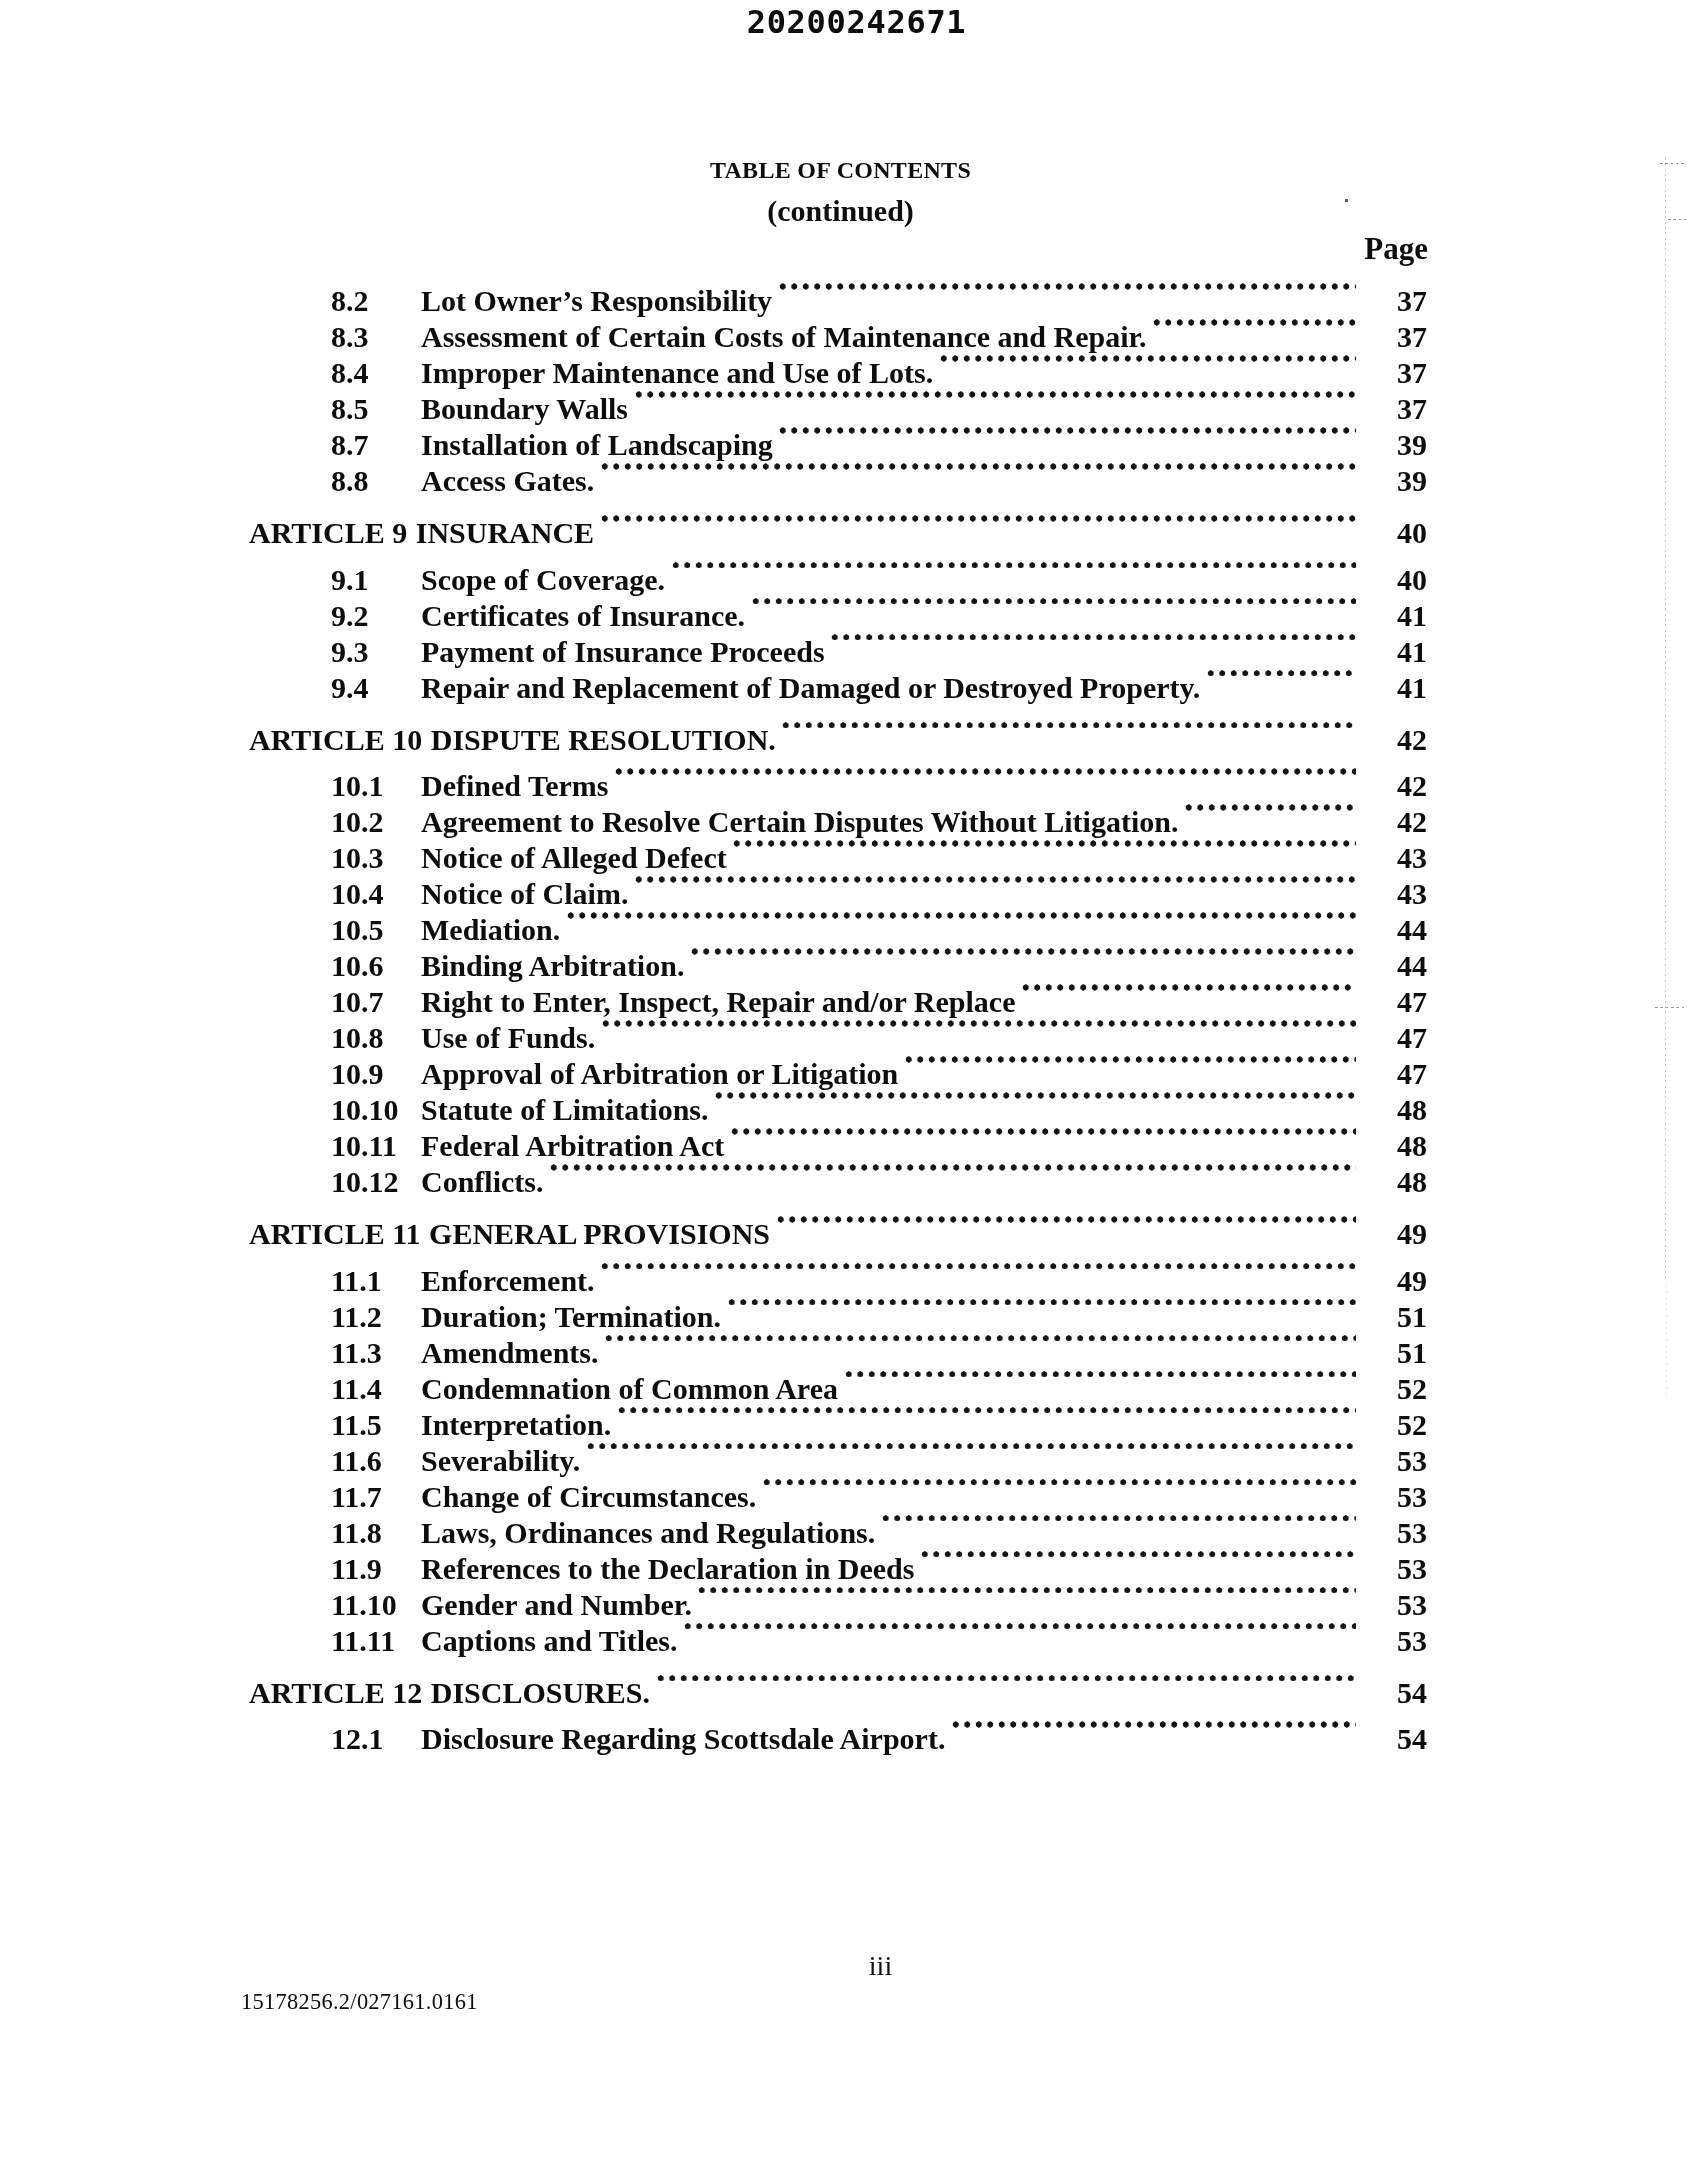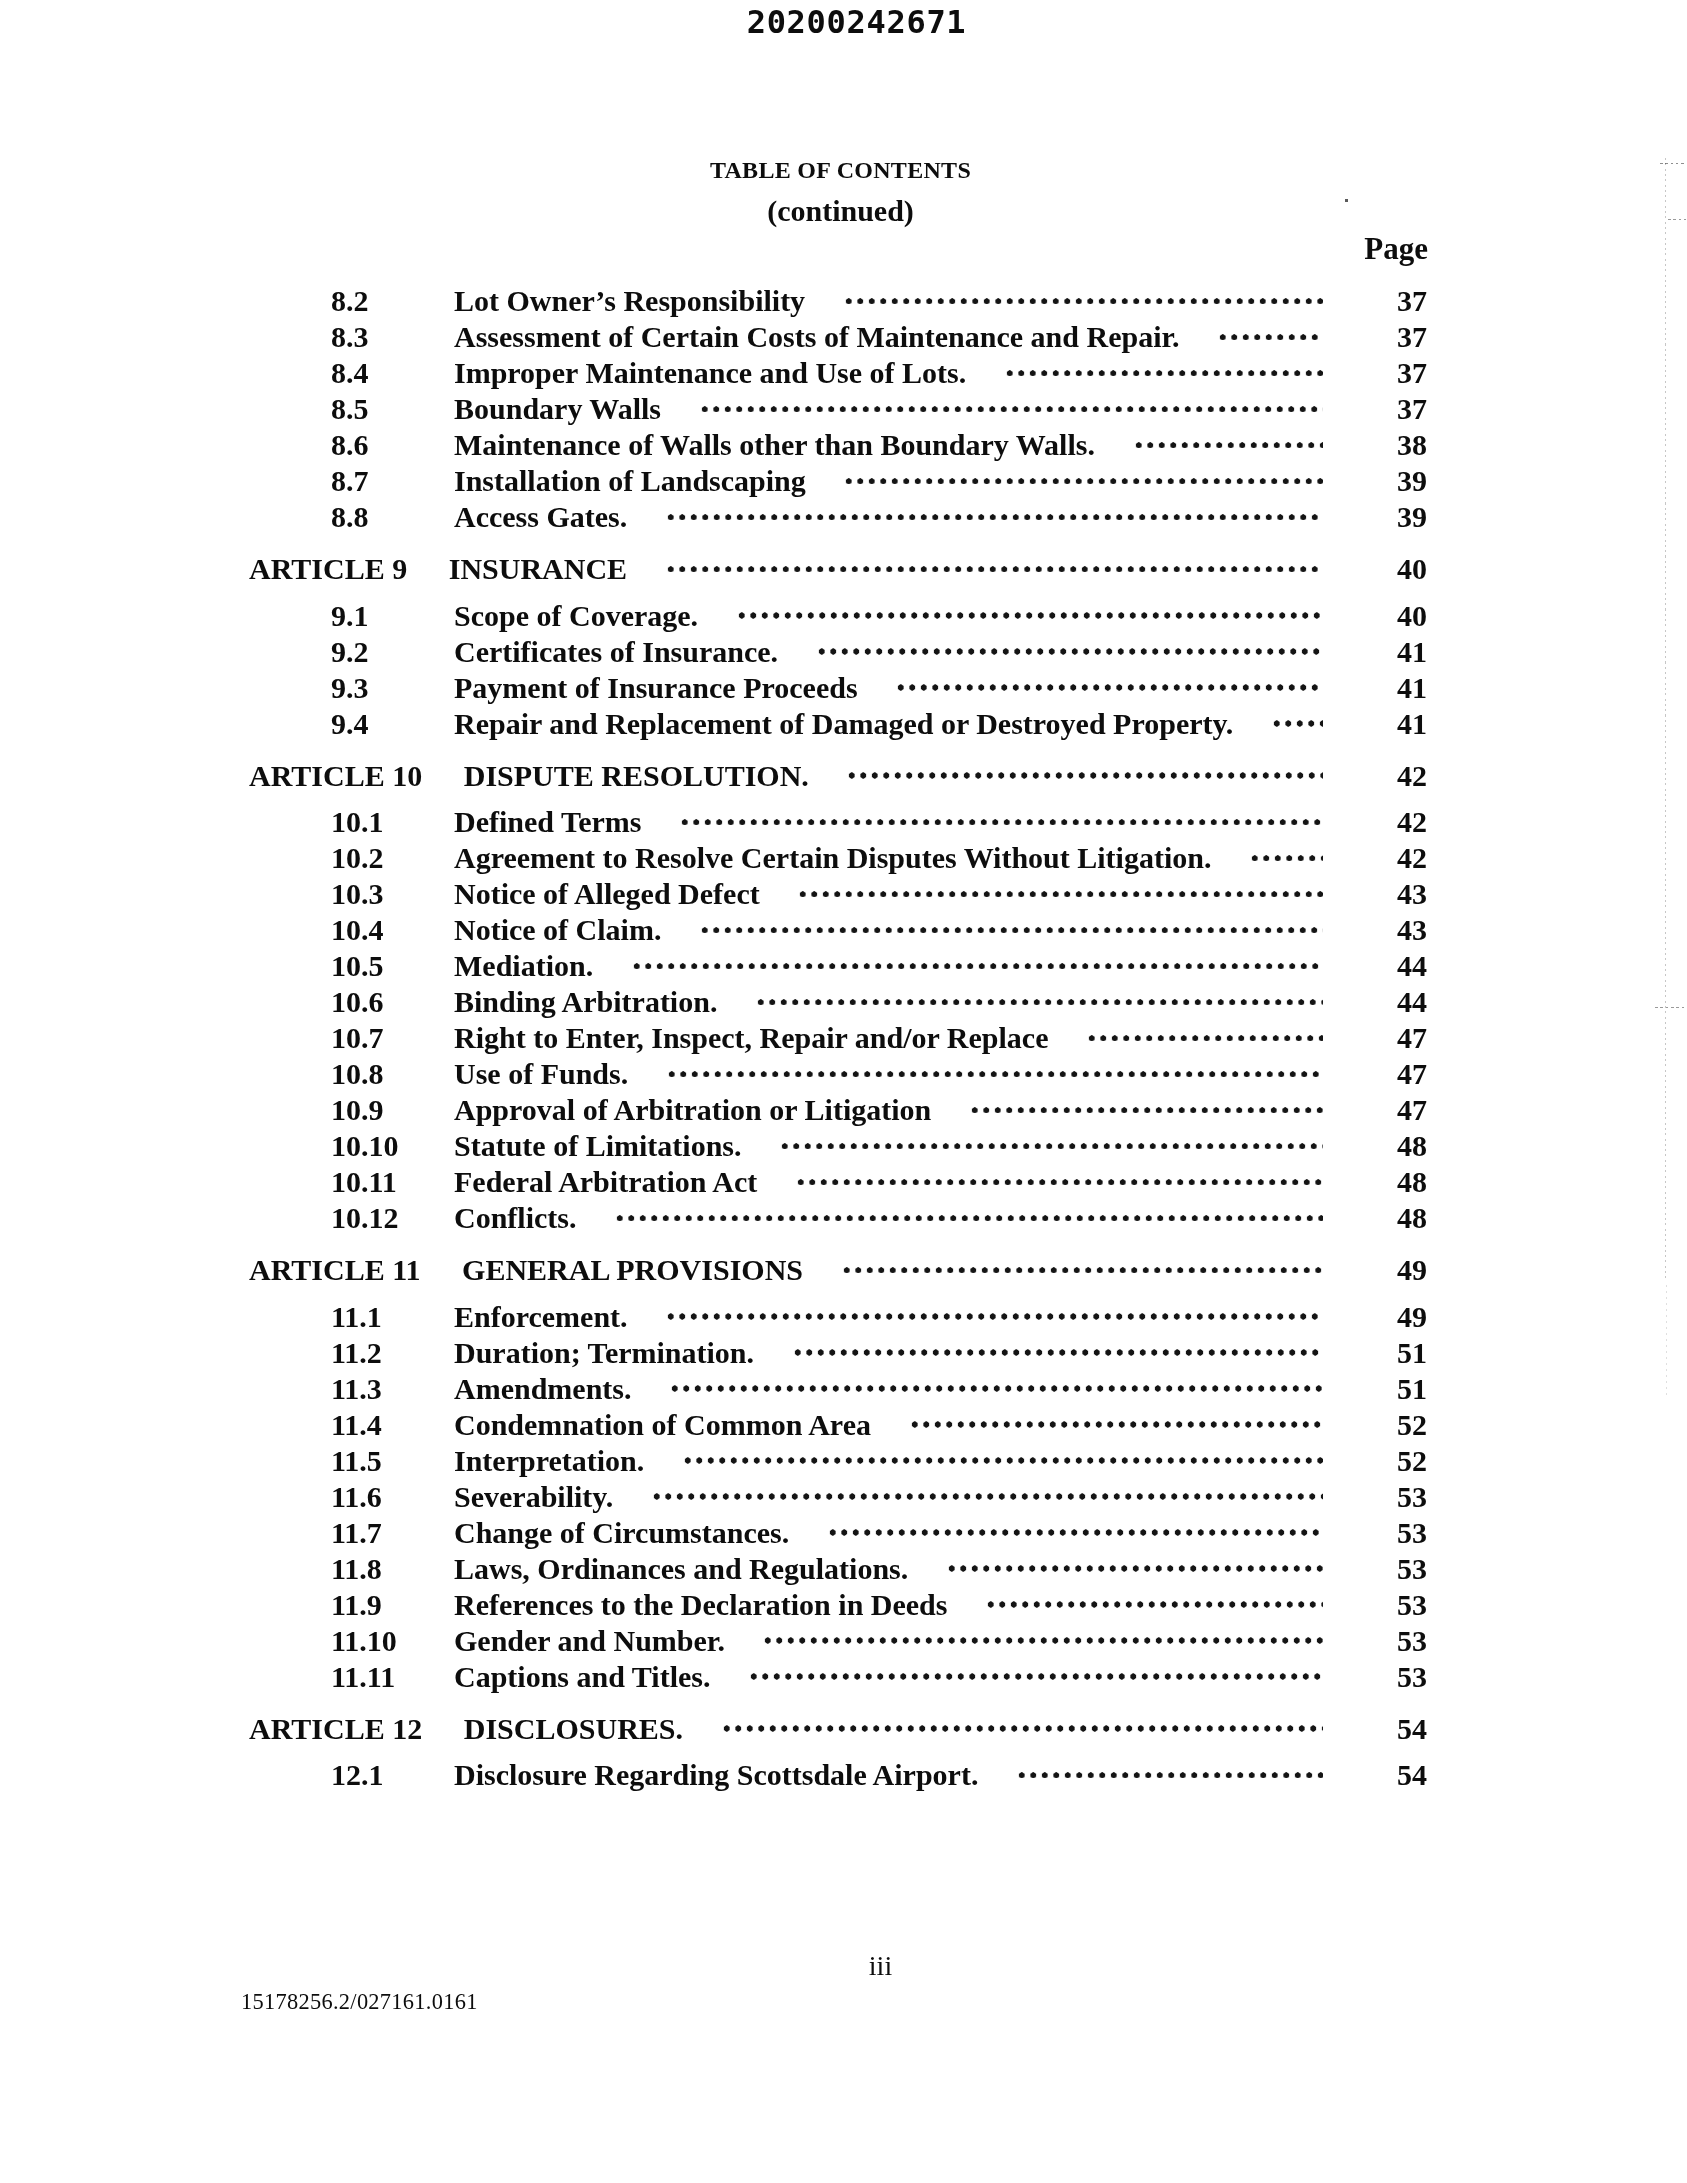--- a/index.html
+++ b/index.html
@@ -19,22 +19,22 @@
     font-size:32px;font-weight:700;letter-spacing:0.7px;
   }
 
   .doc-title{position:absolute;top:157px;left:0;width:1681px;text-align:center;
     font-size:24px;font-weight:700;letter-spacing:0.3px;}
   .doc-subtitle{position:absolute;top:194px;left:0;width:1681px;text-align:center;
     font-size:30px;font-weight:700;}
   .page-col-header{position:absolute;top:231px;right:260px;font-size:31px;font-weight:700;}
 
   .toc{position:absolute;top:283px;left:237px;width:1190px;}
-  .row{display:flex;align-items:center;height:36px;line-height:36px;
-    font-size:30px;font-weight:700;white-space:nowrap;gap:33px;}
+  .row{display:flex;align-items:flex-start;height:36px;line-height:36px;
+    font-size:30px;font-weight:700;white-space:nowrap;}
   .sec{padding-left:94px;}
   .sec .num{flex:none;width:90px;}
   .art{margin:16px 0 10.5px 0;}
   .art .num{flex:none;margin-right:8.6px;margin-left:12px;}
   .ttl{flex:none;}
   .leader{
     flex:1 1 auto;height:6.6px;margin:0 8px 0 4.6px;
     background-image:radial-gradient(circle,#141414 2.8px,rgba(0,0,0,0) 3.2px);
     background-size:11.5px 6.6px;background-repeat:repeat-x;background-position:0 100%;
   }
@@ -89,26 +89,20 @@
     <span class="leader"></span>
     <span class="pg">37</span>
   </div>
     <div class="row sec">
     <span class="num">8.5</span>
     <span class="ttl">Boundary Walls</span>
     <span class="leader"></span>
     <span class="pg">37</span>
   </div>
     <div class="row sec">
-    <span class="num">8.6</span>
-    <span class="ttl">Maintenance of Walls other than Boundary Walls.</span>
-    <span class="leader"></span>
-    <span class="pg">38</span>
-  </div>
-    <div class="row sec">
     <span class="num">8.7</span>
     <span class="ttl">Installation of Landscaping</span>
     <span class="leader"></span>
     <span class="pg">39</span>
   </div>
     <div class="row sec">
     <span class="num">8.8</span>
     <span class="ttl">Access Gates.</span>
     <span class="leader"></span>
     <span class="pg">39</span>

